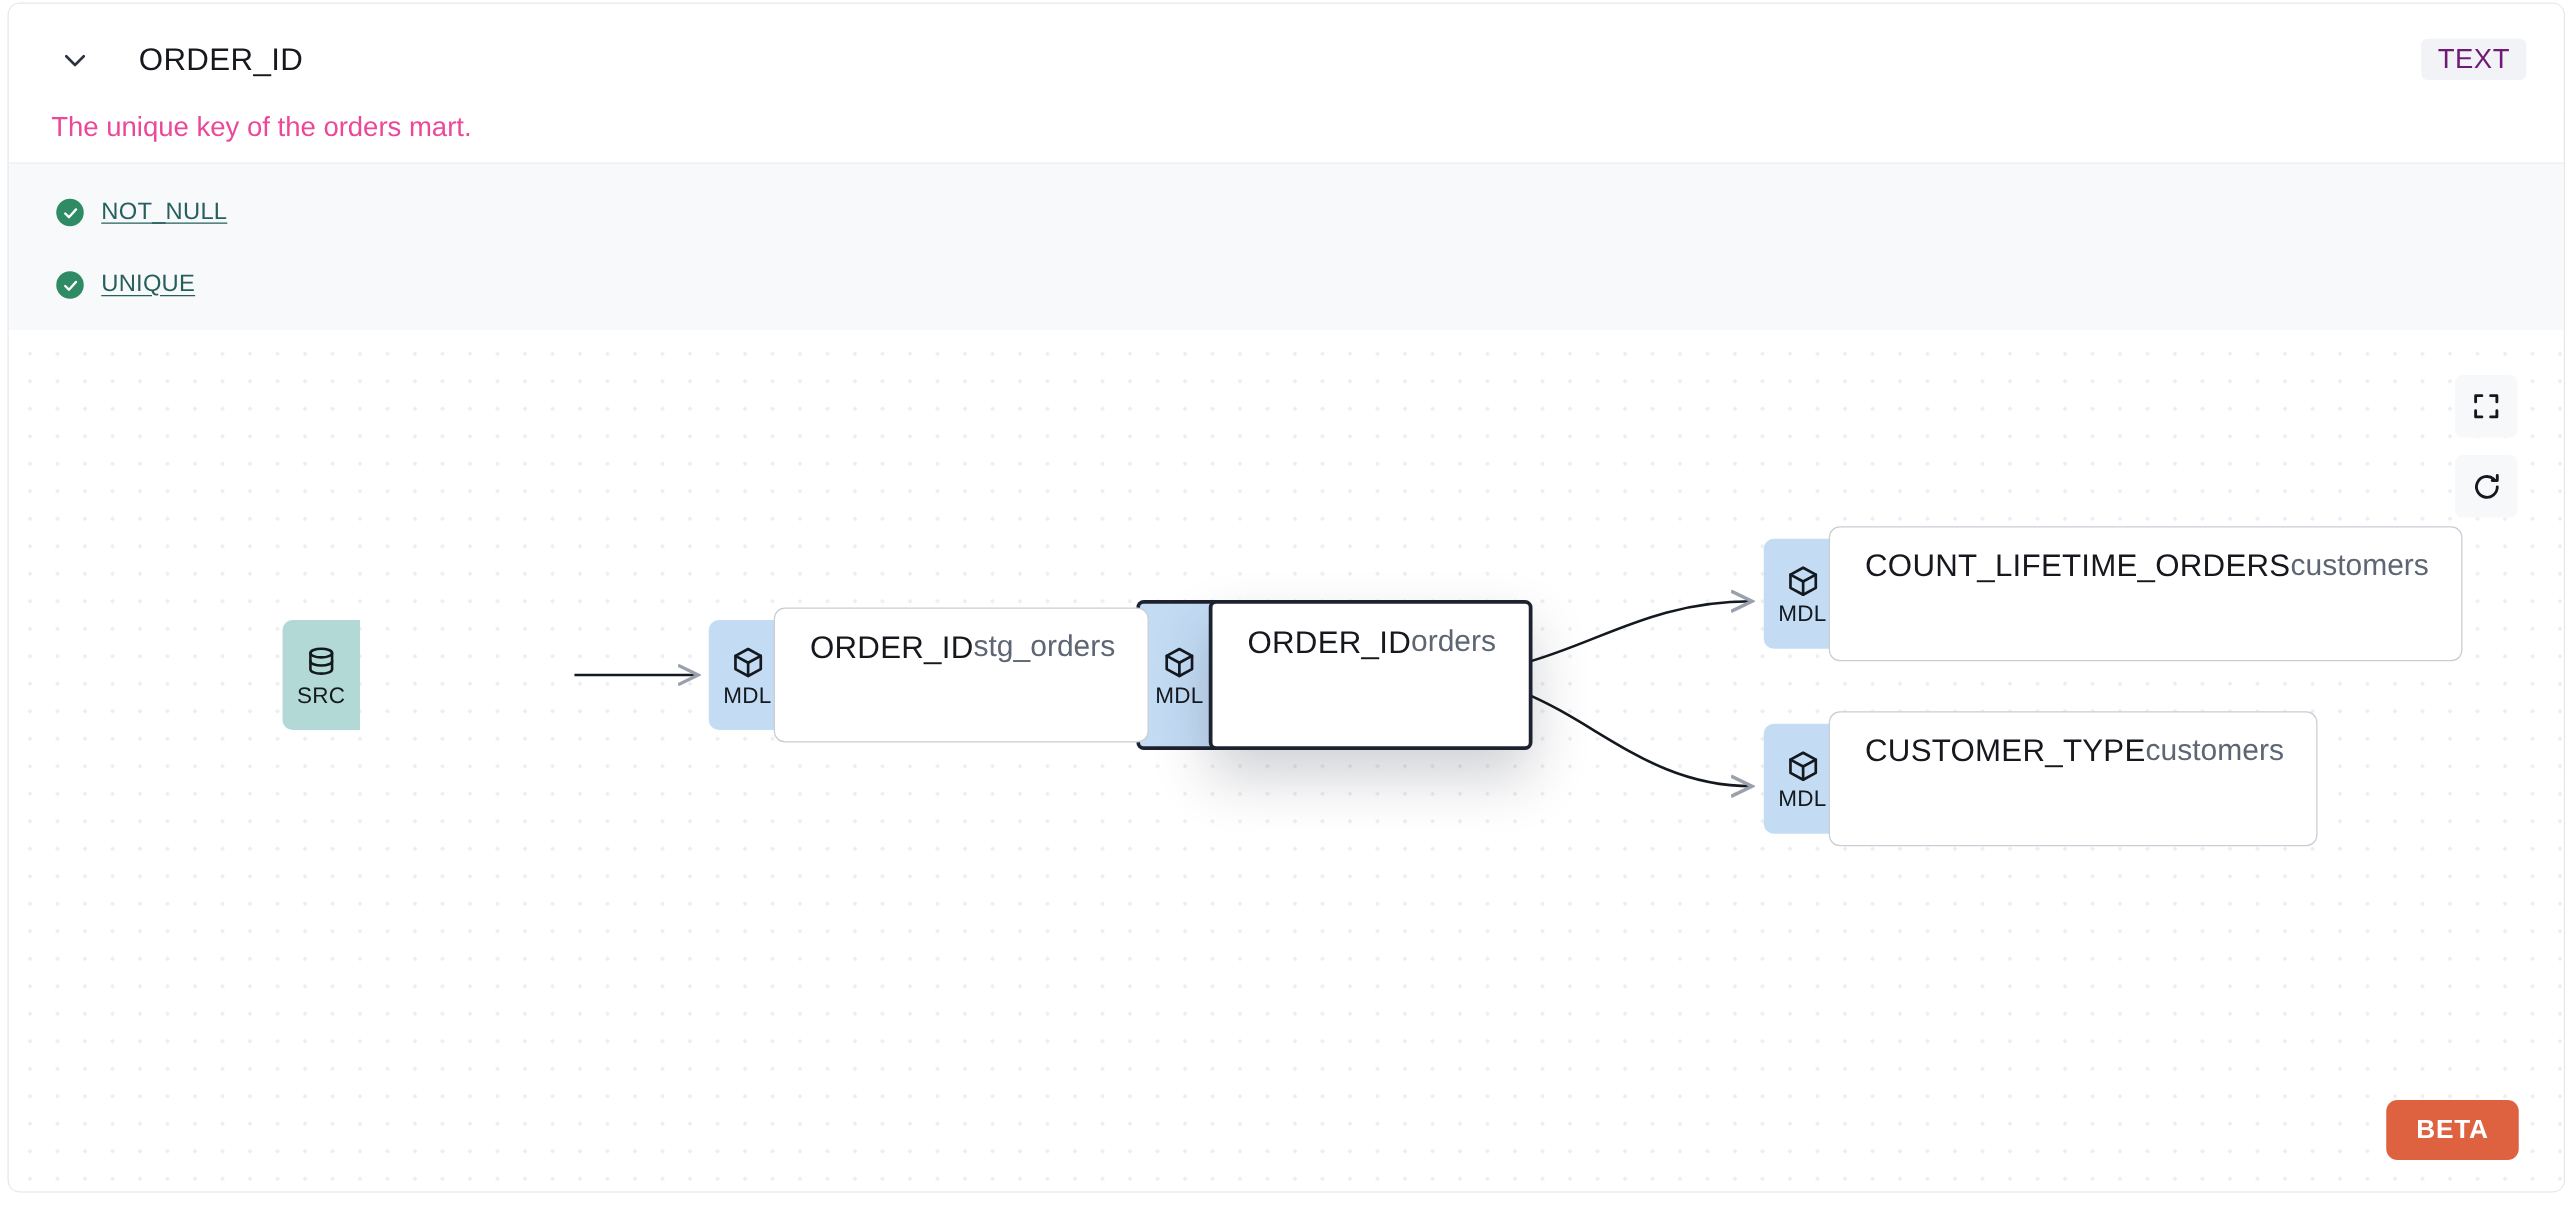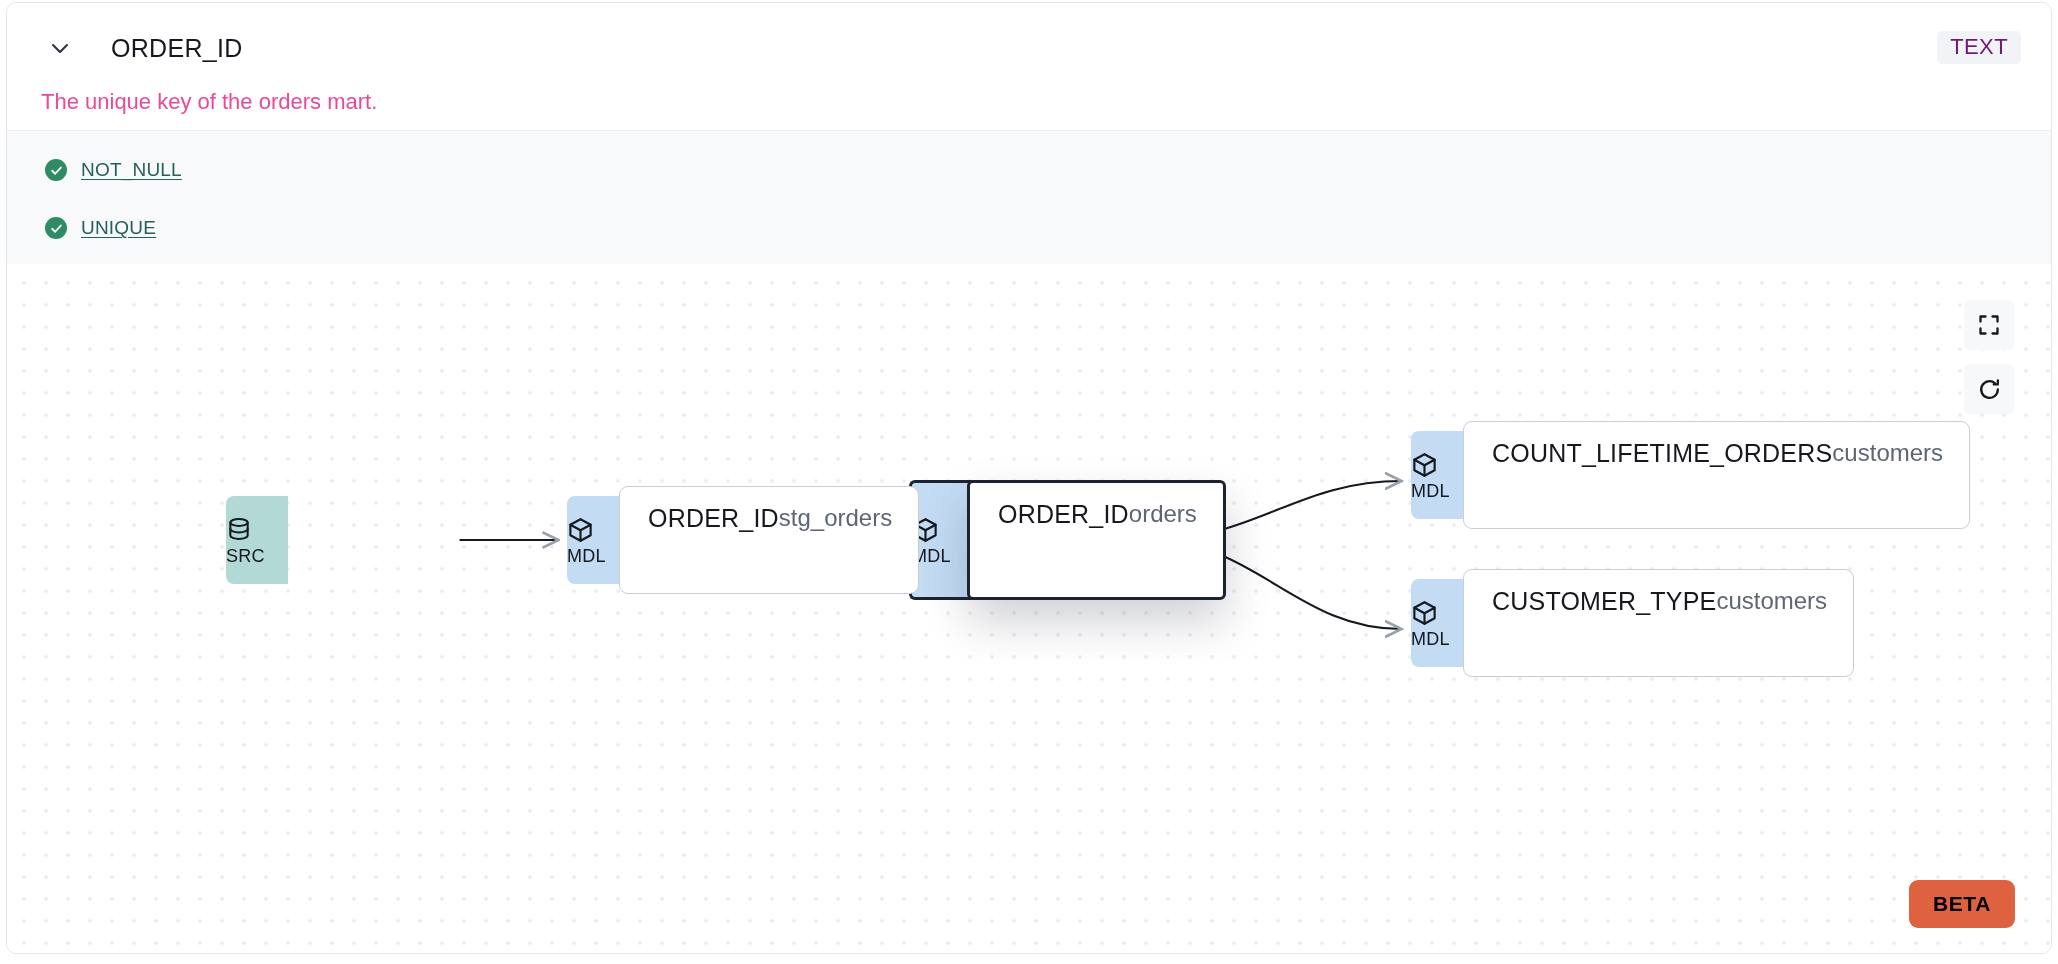--- a/index.html
+++ b/index.html
@@ -126,20 +126,21 @@
     display: flex;
     align-items: stretch;
     height: 108px;
   }
   .node-badge {
     width: 62px;
     flex: 0 0 62px;
     border-radius: 8px 0 0 8px;
     display: flex;
     flex-direction: column;
+    align-items: center;
     justify-content: center;
     gap: 1px;
     margin-top: 10px;
     margin-bottom: 10px;
     position: relative;
     z-index: 1;
   }
   .node-badge.src { background: #b3d9d7; margin-left: 44px; }
   .node-badge.mdl { background: #c3dcf4; }
   .node-badge .glyph { height: 30px; display: flex; align-items: center; }
@@ -211,21 +212,21 @@
     border-radius: 6px;
     display: flex; align-items: center; justify-content: center;
     cursor: pointer;
   }
   .ctrl-btn svg { display: block; }
 
   .beta-badge {
     position: absolute;
     right: 36px; bottom: 26px;
     background: #df6240;
-    color: #000000;
+    color: #ffffff;
     font-size: 21px;
     font-weight: bold;
     letter-spacing: 0.6px;
     padding: 13px 24px;
     border-radius: 9px;
     line-height: 22px;
     cursor: pointer;
   }
 </style>
 </head>

